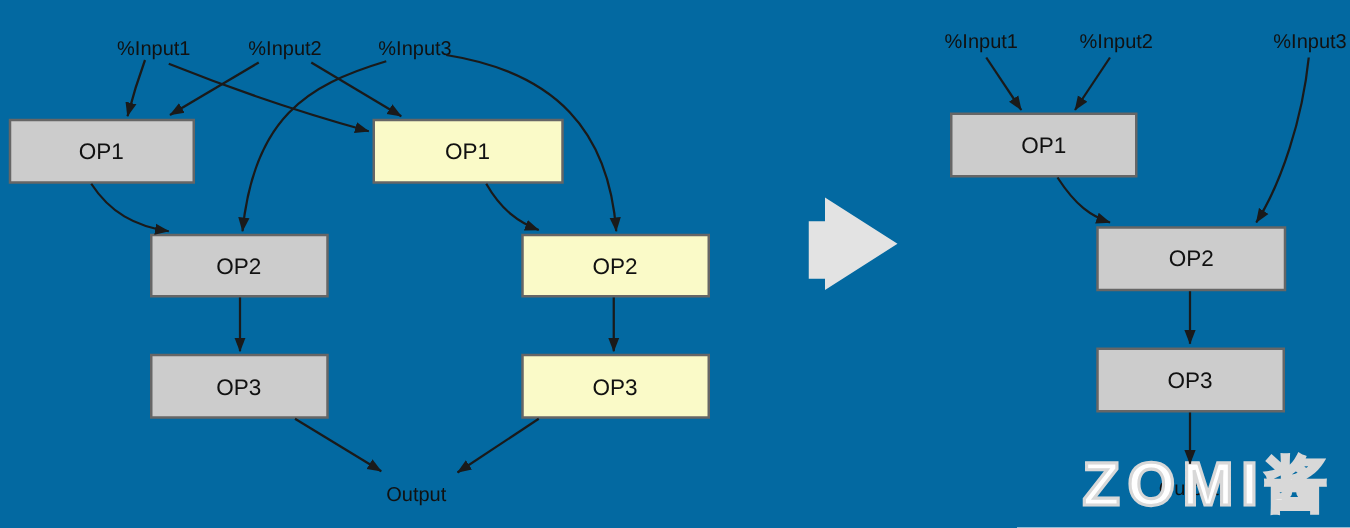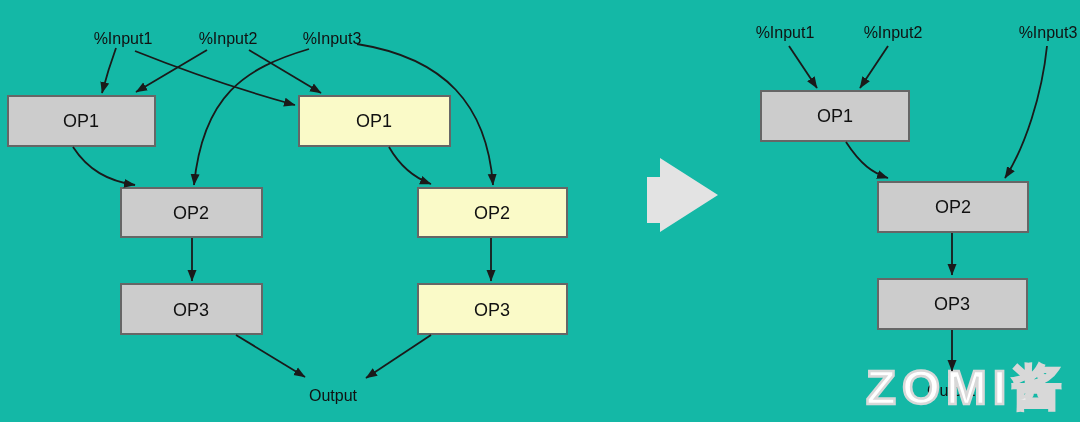--- a/index.html
+++ b/index.html
@@ -1,17 +1,17 @@
 <!DOCTYPE html>
 <html><head>
 <meta charset="utf-8">
 <style>
   html,body{margin:0;padding:0;background:#ffffff;}
   body{width:1080px;height:422px;overflow:hidden;}
-  .stage{position:relative;width:1080px;height:422px;background:#14b8a6;}
+  .stage{position:relative;width:1080px;height:422px;background:#0369a1;}
   svg{display:block;}
   text{font-family:"Liberation Sans","DejaVu Sans",sans-serif;fill:#111111;}
   .node-label{font-size:18px;text-anchor:middle;}
   .io-label{font-size:16px;text-anchor:middle;}
   .node-rect{stroke:#666666;stroke-width:2;}
   .edge{fill:none;stroke:#1a1a1a;stroke-width:1.8;}
   .watermark{font-size:49px;font-weight:bold;letter-spacing:6px;fill:#ffffff;stroke-width:2.5;text-anchor:start;}
 </style>
 </head>
 <body>

